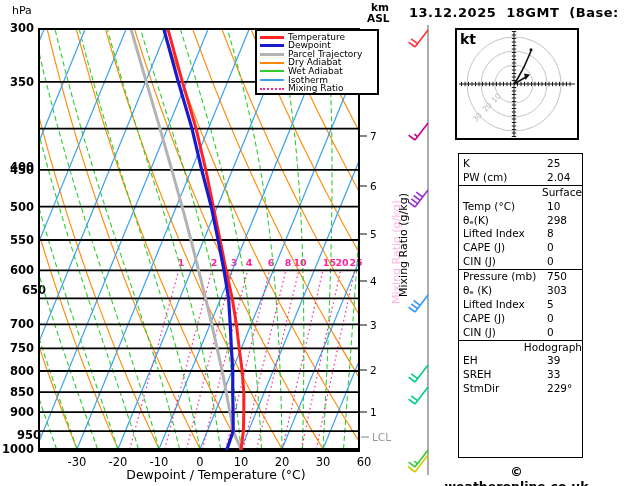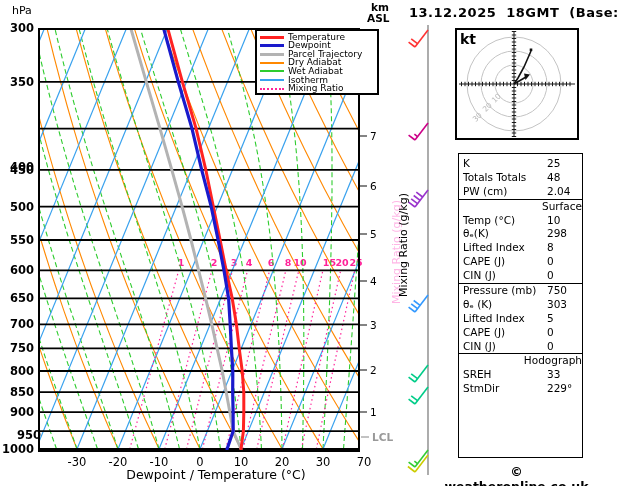--- a/index.html
+++ b/index.html
@@ -7,21 +7,21 @@
          font-family:"DejaVu Sans",sans-serif;color:#000;}
   .abs{position:absolute;}
   svg{display:block;}
   .lbl{position:absolute;white-space:nowrap;}
   .title{font-size:13px;font-weight:bold;letter-spacing:0.5px;word-spacing:5px;}
   .hpa{font-size:11px;font-weight:normal;}
   .kmasl{font-size:10.5px;font-weight:bold;line-height:11px;}
   .plab{position:absolute;width:34px;text-align:right;font-size:11.5px;font-weight:bold;}
   .xlab{position:absolute;width:34px;text-align:center;font-size:11.5px;}
   .kmlab{position:absolute;font-size:10.5px;}
-  .lcl{position:absolute;font-size:10.5px;color:#999;font-weight:bold;}
+  .lcl{position:absolute;font-size:10.5px;color:#999;}
   .xcaption{position:absolute;font-size:12.5px;text-align:center;width:280px;}
   .mixlab{position:absolute;width:22px;text-align:center;font-size:9.5px;font-weight:bold;color:#ff2299;}
   .mixcap{position:absolute;font-size:11px;transform:translate(-50%,-50%) rotate(-90deg);transform-origin:center;}
   .mixcap.ghost{color:#ff7ad1;opacity:0.55;}
   .legend{position:absolute;left:243px;top:29px;width:124px;height:66px;background:#fff;
           border:2px solid #000;box-sizing:border-box;padding:2px 3px;z-index:5;margin-left:12px;}
   .lrow{display:flex;align-items:center;height:8.55px;}
   .lsample{width:24px;margin-right:4px;flex:none;}
   .llabel{font-size:9px;line-height:9px;}
   .hodo{position:absolute;left:455px;top:28px;}
@@ -191,38 +191,38 @@
   <span class="lbl title" style="left:409px;top:5px">13.12.2025 18GMT (Base: 06)</span>
 
   <div id="pressure-labels">
       <div class="plab" style="left: 0px; top: 21px;">300</div>
       <div class="plab" style="left: 0px; top: 75px;">350</div>
       <div class="plab" style="left: 0px; top: 140px; margin-top: 20px;">400</div>
       <div class="plab" style="left: 0px; top: 163px;">450</div>
       <div class="plab" style="left: 0px; top: 200px;">500</div>
       <div class="plab" style="left: 0px; top: 233px;">550</div>
       <div class="plab" style="left: 0px; top: 263px;">600</div>
-      <div class="plab" style="left: 0px; top: 291px;">650</div>
+      <div class="plab" style="left: 0px; top: 283px; padding-left: 12px;">650</div>
       <div class="plab" style="left: 0px; top: 317px;">700</div>
       <div class="plab" style="left: 0px; top: 341px;">750</div>
       <div class="plab" style="left: 0px; top: 364px;">800</div>
       <div class="plab" style="left: 0px; top: 385px;">850</div>
       <div class="plab" style="left: 0px; top: 405px;">900</div>
       <div class="plab" style="left: 0px; top: 428px; padding-left: 7px;">950</div>
       <div class="plab" style="left: 0px; top: 442px;">1000</div>
     </div>
   <div id="x-labels">
       <div class="xlab" style="left: 60px; top: 455px;">-30</div>
       <div class="xlab" style="left: 101px; top: 455px;">-20</div>
       <div class="xlab" style="left: 142px; top: 455px;">-10</div>
       <div class="xlab" style="left: 183px; top: 455px;">0</div>
       <div class="xlab" style="left: 224px; top: 455px;">10</div>
       <div class="xlab" style="left: 265px; top: 455px;">20</div>
       <div class="xlab" style="left: 306px; top: 455px;">30</div>
-      <div class="xlab" style="left: 347px; top: 455px;">70</div>
+      <div class="xlab" style="left: 347px; top: 455px;">60</div>
     </div>
   <div id="km-labels">
       <div class="kmlab" style="left: 370px; top: 80px;">8</div>
       <div class="kmlab" style="left: 370px; top: 130px;">7</div>
       <div class="kmlab" style="left: 370px; top: 180px;">6</div>
       <div class="kmlab" style="left: 370px; top: 228px;">5</div>
       <div class="kmlab" style="left: 370px; top: 275px;">4</div>
       <div class="kmlab" style="left: 370px; top: 319px;">3</div>
       <div class="kmlab" style="left: 370px; top: 364px;">2</div>
       <div class="kmlab" style="left: 370px; top: 406px;">1</div>
@@ -351,39 +351,39 @@
       <polyline points="59.0,56.0 63.0,50.0 69.0,39.0 76.0,23.0" fill="none" stroke="#111" stroke-width="1.6"></polyline>
       <rect x="74.7" y="20.5" width="2.6" height="2.6" fill="#111"></rect>
       <line x1="59" y1="56" x2="71" y2="49" stroke="#111" stroke-width="1.6"></line>
       <polygon points="75,46.5 69,45.5 70.5,52" fill="#111"></polygon>
     </svg>
   <span class="kt">kt</span>
 
   <div class="dtable" id="dtable">
       <div class="tsec">
         <div class="trow"><span>K</span><span class="tval">25</span></div>
-        <div class="trow"><span>Totals Totals</span><span class="tval">48</span></div>
         <div class="trow"><span>PW (cm)</span><span class="tval">2.04</span></div>
       </div>
       <div class="tsec divided">
         <div class="thead">Surface</div>
         <div class="trow"><span>Temp (°C)</span><span class="tval">10</span></div>
         <div class="trow"><span>θₑ(K)</span><span class="tval">298</span></div>
         <div class="trow"><span>Lifted Index</span><span class="tval">8</span></div>
         <div class="trow"><span>CAPE (J)</span><span class="tval">0</span></div>
         <div class="trow"><span>CIN (J)</span><span class="tval">0</span></div>
       </div>
       <div class="tsec divided">
         <div class="trow"><span>Pressure (mb)</span><span class="tval">750</span></div>
         <div class="trow"><span>θₑ (K)</span><span class="tval">303</span></div>
         <div class="trow"><span>Lifted Index</span><span class="tval">5</span></div>
         <div class="trow"><span>CAPE (J)</span><span class="tval">0</span></div>
         <div class="trow"><span>CIN (J)</span><span class="tval">0</span></div>
       </div>
       <div class="tsec divided">
         <div class="thead">Hodograph</div>
+        <div class="trow"><span>EH</span><span class="tval">39</span></div>
         <div class="trow"><span>SREH</span><span class="tval">33</span></div>
         <div class="trow"><span>StmDir</span><span class="tval">229°</span></div>
       </div>
     </div>
 
   <div class="footer">© weatheronline.co.uk</div>
 </div>
 
 </body></html>

